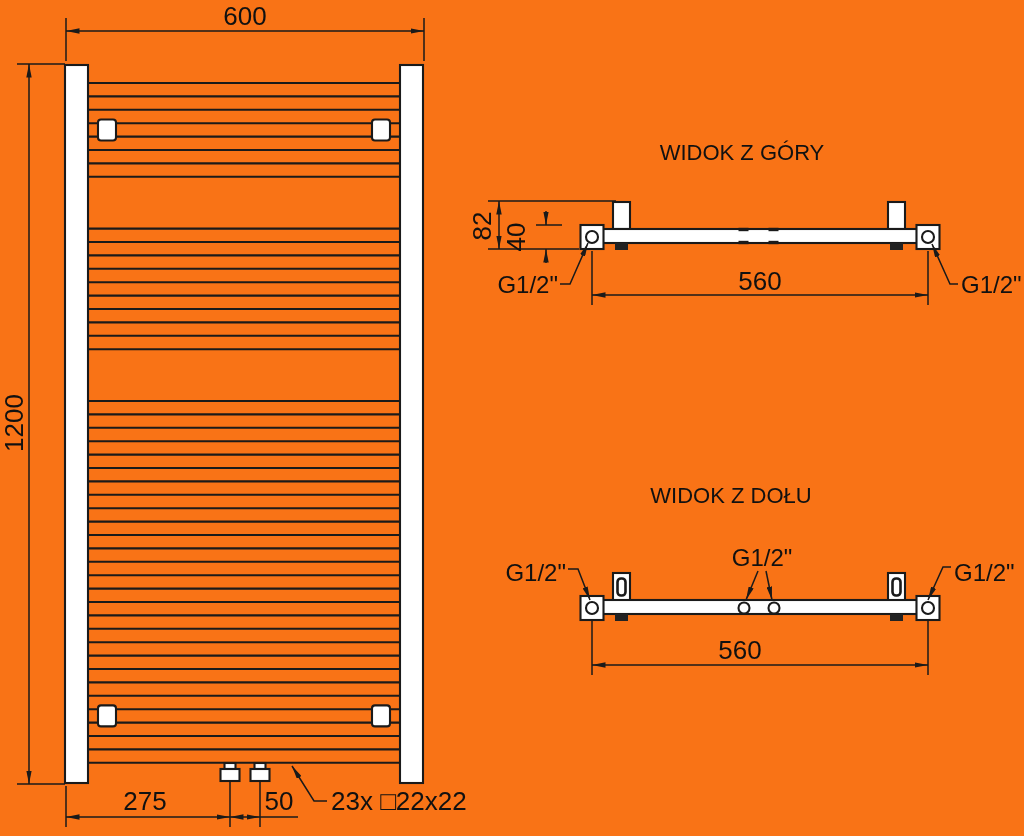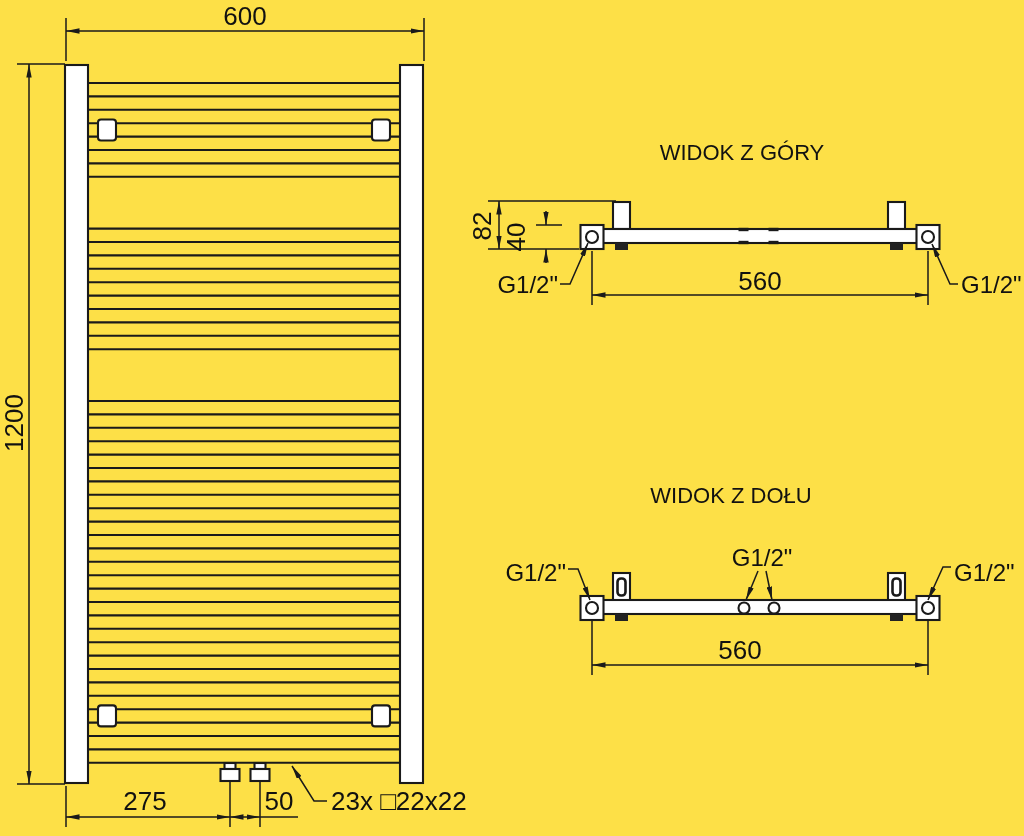--- a/index.html
+++ b/index.html
@@ -1,16 +1,16 @@
 <!DOCTYPE html>
 <html><head>
 <meta charset="utf-8">
 <style>
   html,body{margin:0;padding:0;background:#fff;}
-  #canvas{position:relative;width:1024px;height:836px;background:#fde047;overflow:hidden;}
+  #canvas{position:relative;width:1024px;height:836px;background:#f97316;overflow:hidden;}
   svg{display:block;}
   .obj   {stroke:#1a1a1a;stroke-width:2.1;fill:none;}
   .objf  {stroke:#1a1a1a;stroke-width:2.1;fill:#ffffff;}
   .thick {stroke:#1a1a1a;stroke-width:3.4;fill:none;}
   .slot  {stroke:#1a1a1a;stroke-width:2.6;fill:#ffffff;}
   .dim   {stroke:#1a1a1a;stroke-width:1.5;fill:none;}
   .dark  {fill:#222222;stroke:none;}
   text{fill:#111111;font-family:"Liberation Sans","DejaVu Sans",sans-serif;}
   .num{font-size:26px;}
   .lbl{font-size:24px;}

